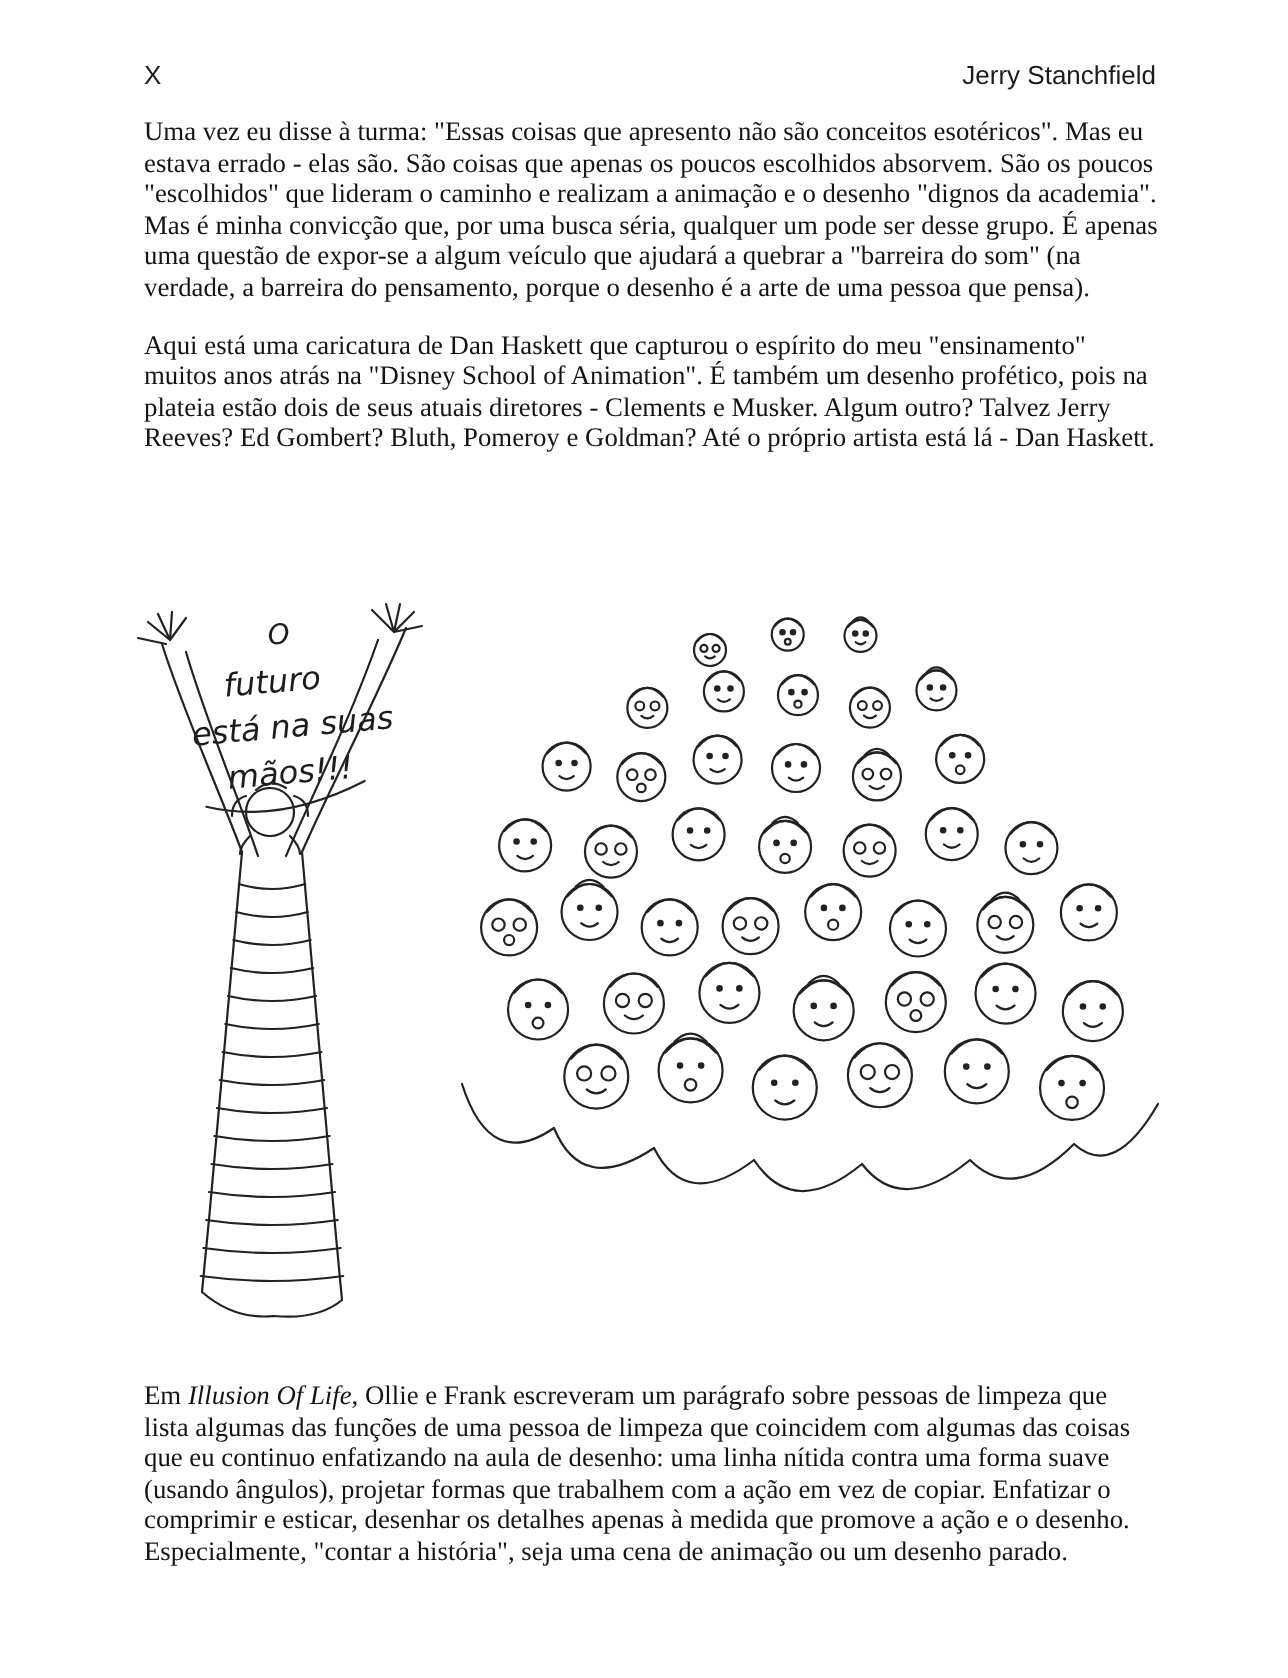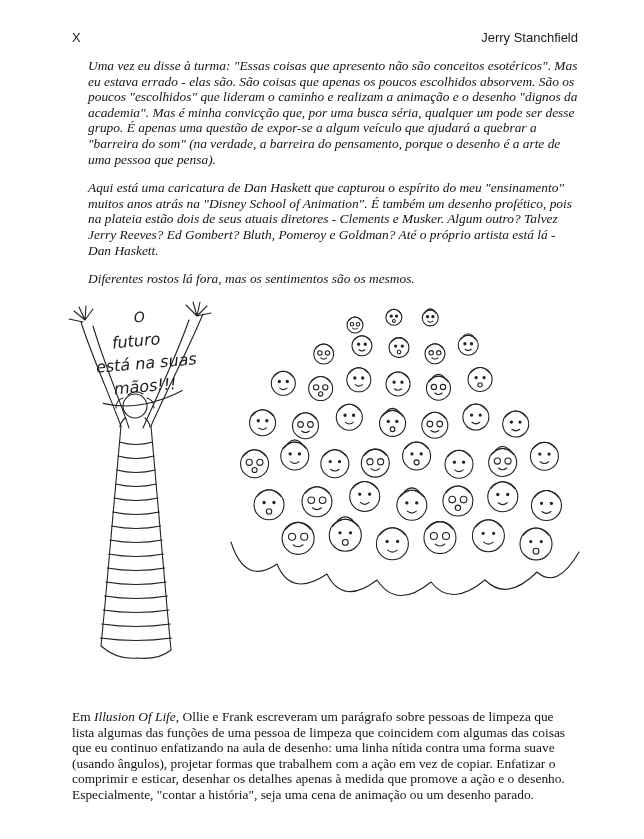--- a/index.html
+++ b/index.html
@@ -11,45 +11,44 @@
   }
   .page-header {
     position: absolute; top: 30px; left: 72px; right: 66px;
     display: flex; justify-content: space-between; align-items: baseline;
     font-family: "Liberation Sans", sans-serif; font-size: 13px; color: #1c1c1c;
   }
   .body-text {
     position: absolute; top: 58px; left: 72px; width: 507px;
     font-size: 13.4px; line-height: 15.6px;
   }
-  .body-text p { margin: 0 0 13px 16px; font-style: italic; }
+  .body-text p { margin: 0 0 13px 0; }
   .illustration { position: absolute; top: 294px; left: 55px; width: 538px; height: 392px; margin: 0; }
   #cartoon { width: 100%; height: 100%; stroke: #222; fill: none; stroke-width: 1.1; stroke-linecap: round; stroke-linejoin: round; }
   #cartoon text { stroke: none; fill: #1c1c1c; font: italic 16px "DejaVu Sans", sans-serif; }
   #cartoon text.small-o { font-size: 14px; }
   .closing {
-    position: absolute; top: 709px; left: 72px; width: 507px;
+    position: absolute; top: 690px; left: 72px; width: 507px;
     font-size: 13.4px; line-height: 15.6px;
   }
   .closing p { margin: 0; }
 </style>
 </head>
 <body>
 
 <div class="page">
 
   <header class="page-header">
     <span>X</span>
     <span>Jerry Stanchfield</span>
   </header>
 
   <main class="body-text">
     <p>Uma vez eu disse à turma: "Essas coisas que apresento não são conceitos esotéricos". Mas eu estava errado - elas são. São coisas que apenas os poucos escolhidos absorvem. São os poucos "escolhidos" que lideram o caminho e realizam a animação e o desenho "dignos da academia". Mas é minha convicção que, por uma busca séria, qualquer um pode ser desse grupo. É apenas uma questão de expor-se a algum veículo que ajudará a quebrar a "barreira do som" (na verdade, a barreira do pensamento, porque o desenho é a arte de uma pessoa que pensa).</p>
     <p>Aqui está uma caricatura de Dan Haskett que capturou o espírito do meu "ensinamento" muitos anos atrás na "Disney School of Animation". É também um desenho profético, pois na plateia estão dois de seus atuais diretores - Clements e Musker. Algum outro? Talvez Jerry Reeves? Ed Gombert? Bluth, Pomeroy e Goldman? Até o próprio artista está lá - Dan Haskett.</p>
-    <p>Diferentes rostos lá fora, mas os sentimentos são os mesmos.</p>
   </main>
 
   <figure class="illustration">
     <svg id="cartoon" viewBox="0 0 538 392">
 
       <g transform="rotate(-5 85 60)">
         <text class="small-o" x="82" y="28">O</text>
         <text x="58" y="52">futuro</text>
         <text x="40" y="75">está na suas</text>
         <text x="56" y="98">mãos!!!</text>

